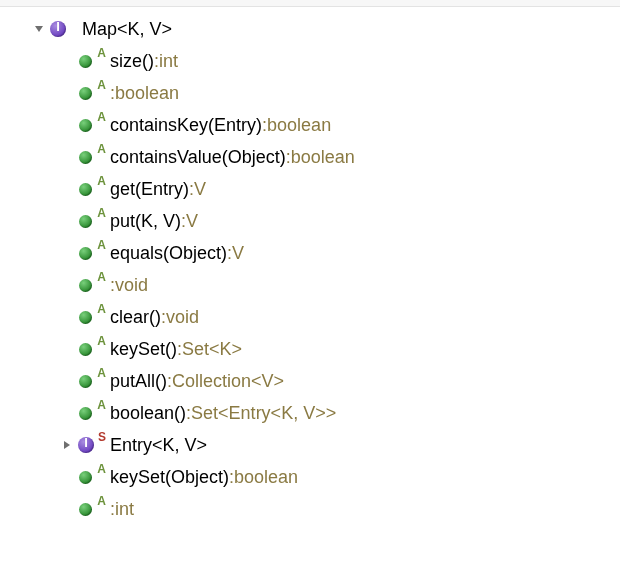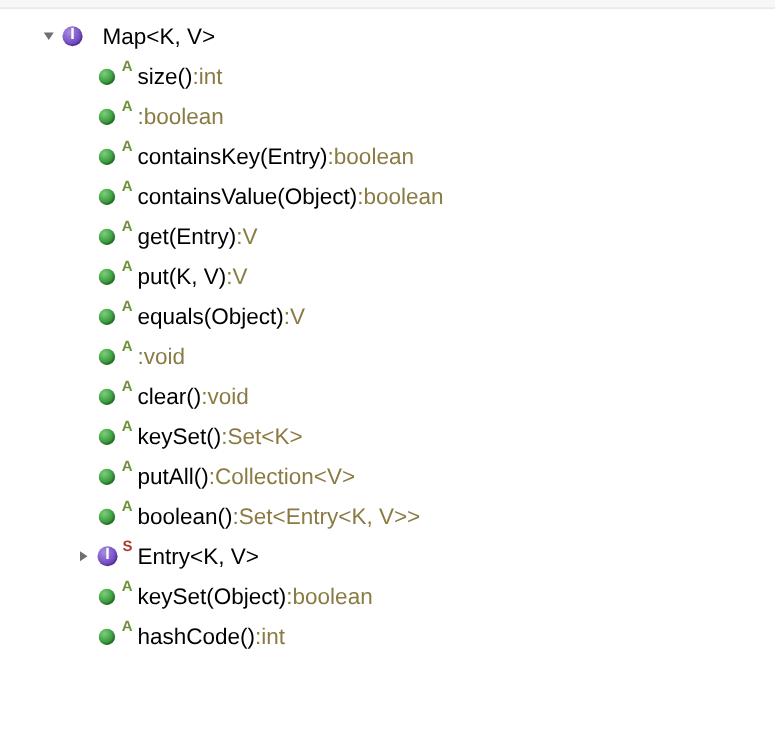--- a/index.html
+++ b/index.html
@@ -272,19 +272,18 @@
         <span class="returntype"> : </span>
         <span class="returntype">boolean</span>
       </div>
       <div class="row indent-2">
         <span class="twisty-spacer"></span>
         <span class="icon method">
           <span class="circle"></span>
           <span class="badge abstract">A</span>
         </span>
         <span class="gap"></span>
-        <span class="name">hashCode()</span>
         <span class="returntype"> : </span>
         <span class="returntype">int</span>
       </div>
     </div>
 
 </div>
 
 </body></html>

